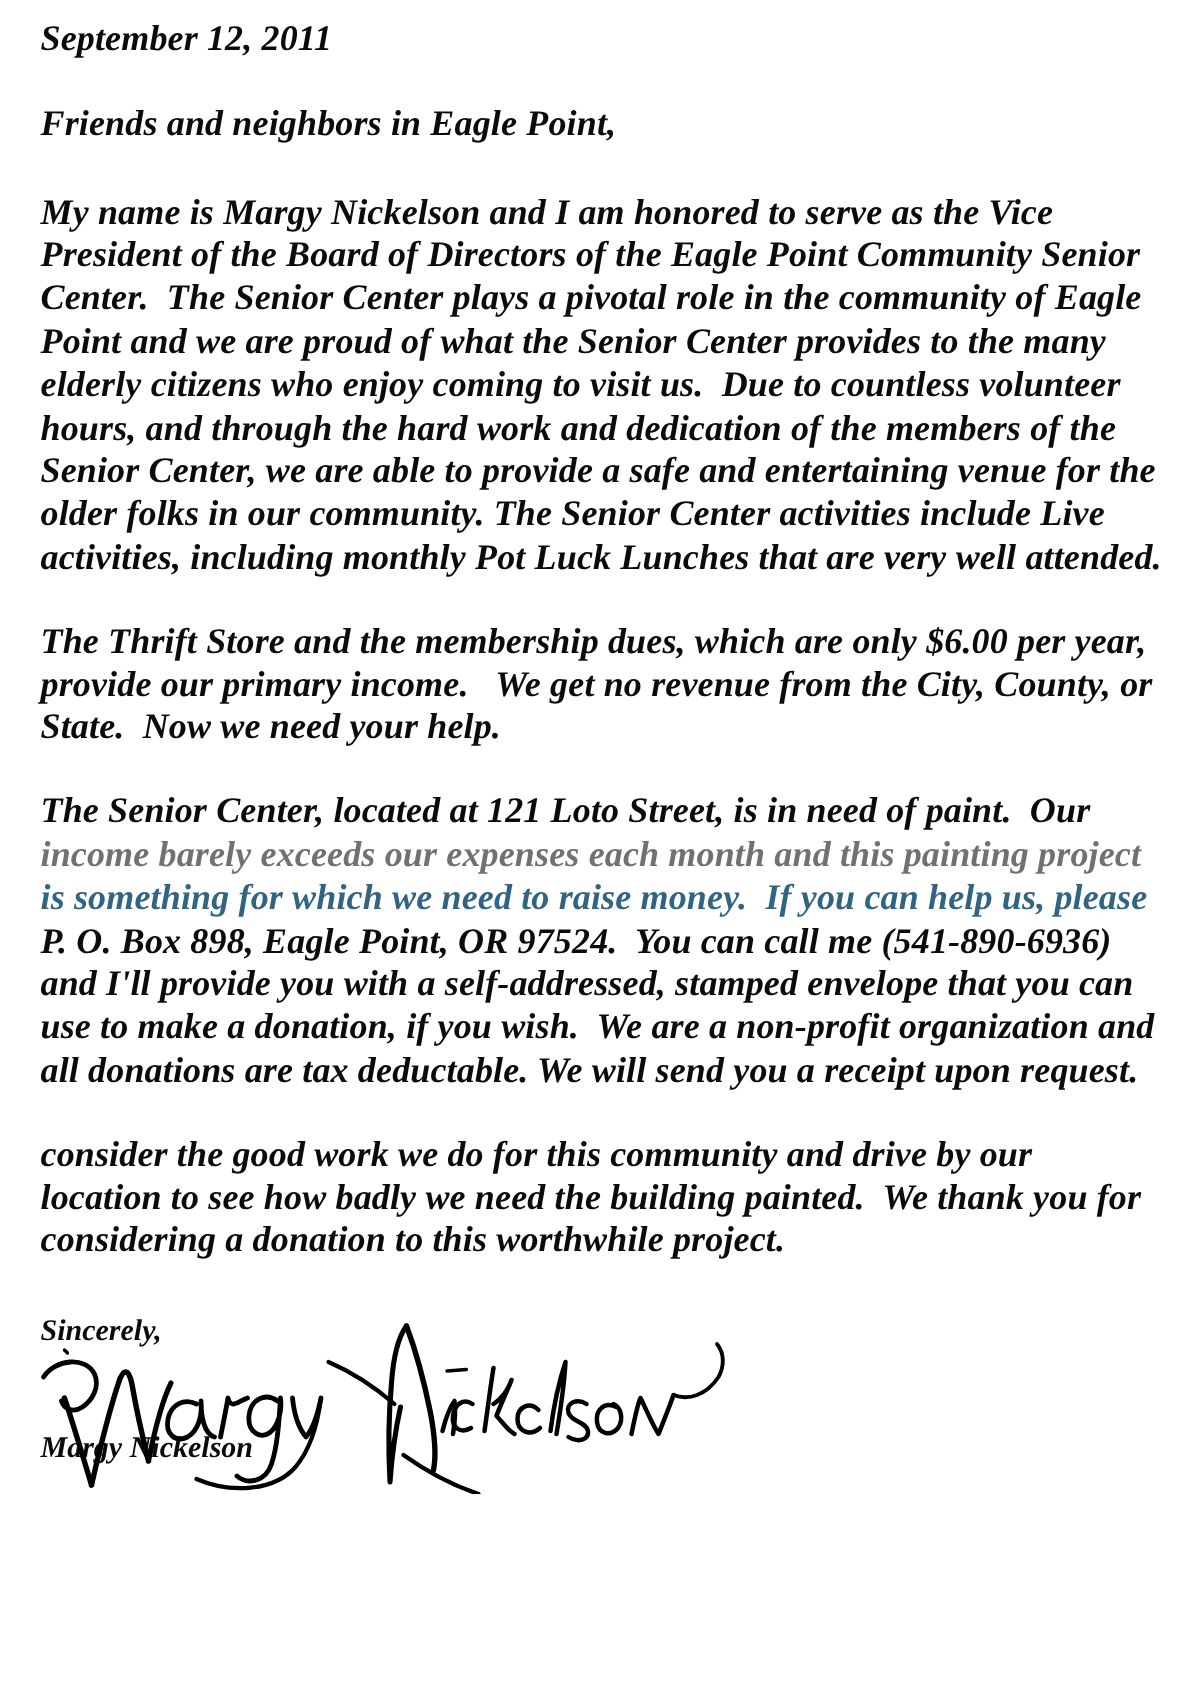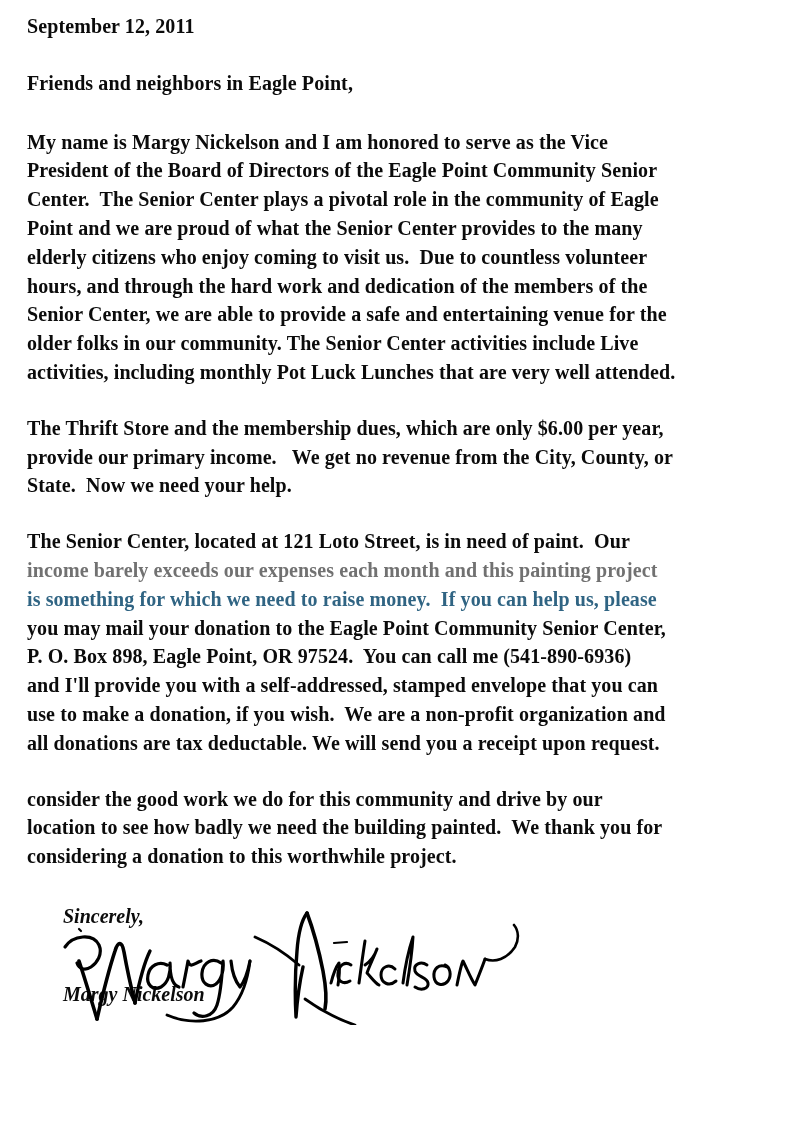--- a/index.html
+++ b/index.html
@@ -18,22 +18,23 @@
     background: #ffffff;
     overflow: hidden;
   }
   .letter {
     position: absolute;
     left: 27px;
     top: 12px;
     width: 756px;
   }
   .line {
+    font-style: italic;
     font-weight: bold;
-    font-size: 20px;
+    font-size: 24px;
     line-height: 28.8px;
     color: #0b0b0b;
     white-space: pre;
     letter-spacing: 0.1px;
     -webkit-font-smoothing: none;
   }
   .block {
     margin: 0;
     padding: 0;
   }
@@ -50,21 +51,20 @@
   }
   .faded-2 {
     color: #0c4a6e;
     opacity: 0.85;
   }
 
   
   .sig-area {
     position: relative;
     height: 120px;
-    margin-left: 36px;
   }
   .sincerely {
     position: absolute;
     left: 0px;
     top: 0px;
     font-style: italic;
     font-weight: bold;
     font-size: 20px;
     color: #0b0b0b;
     white-space: pre;
@@ -128,21 +128,20 @@
       <div class="line">The Thrift Store and the membership dues, which are only $6.00 per year,</div>
       <div class="line">provide our primary income.   We get no revenue from the City, County, or</div>
       <div class="line">State.  Now we need your help.</div>
     </div>
     <div class="gap-para"></div>
 
     <div class="block">
       <div class="line">The Senior Center, located at 121 Loto Street, is in need of paint.  Our</div>
       <div class="line faded">income barely exceeds our expenses each month and this painting project</div>
       <div class="line faded-2">is something for which we need to raise money.  If you can help us, please</div>
-      <div class="line">you may mail your donation to the Eagle Point Community Senior Center,</div>
       <div class="line">P. O. Box 898, Eagle Point, OR 97524.  You can call me (541-890-6936)</div>
       <div class="line">and I'll provide you with a self-addressed, stamped envelope that you can</div>
       <div class="line">use to make a donation, if you wish.  We are a non-profit organization and</div>
       <div class="line">all donations are tax deductable. We will send you a receipt upon request.</div>
     </div>
     <div class="gap-para"></div>
 
     <div class="block">
       <div class="line">consider the good work we do for this community and drive by our</div>
       <div class="line">location to see how badly we need the building painted.  We thank you for</div>

